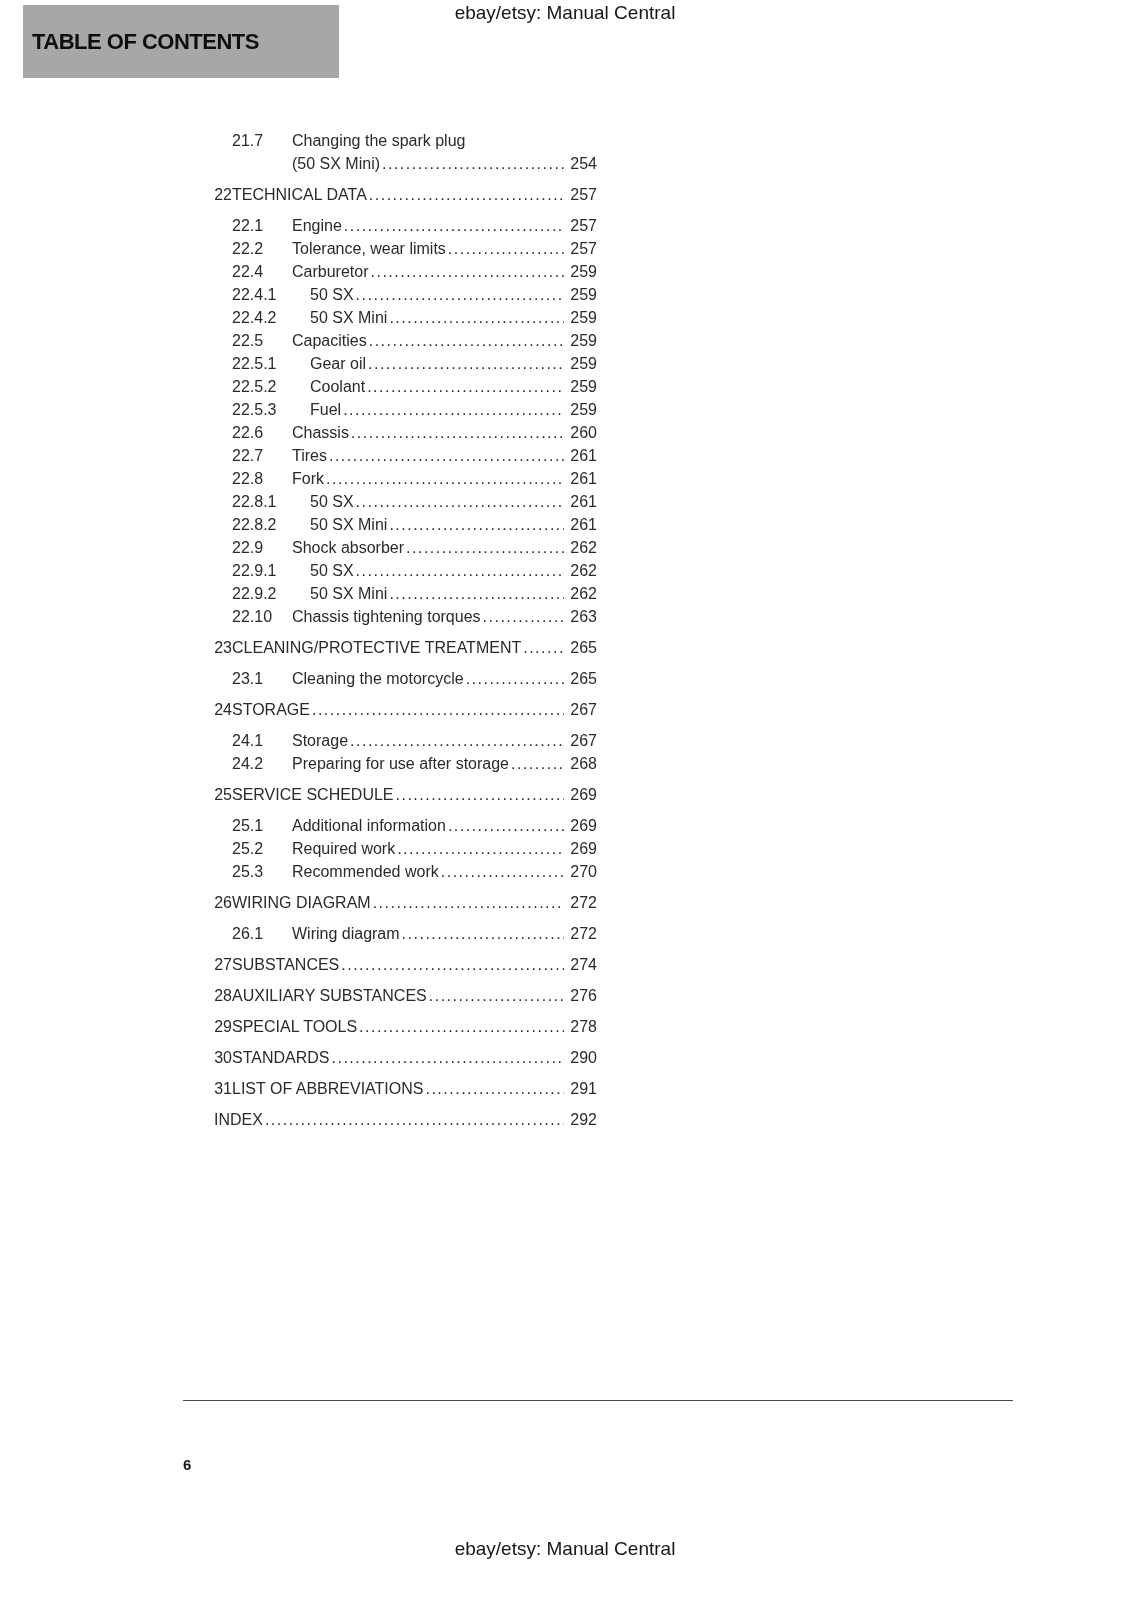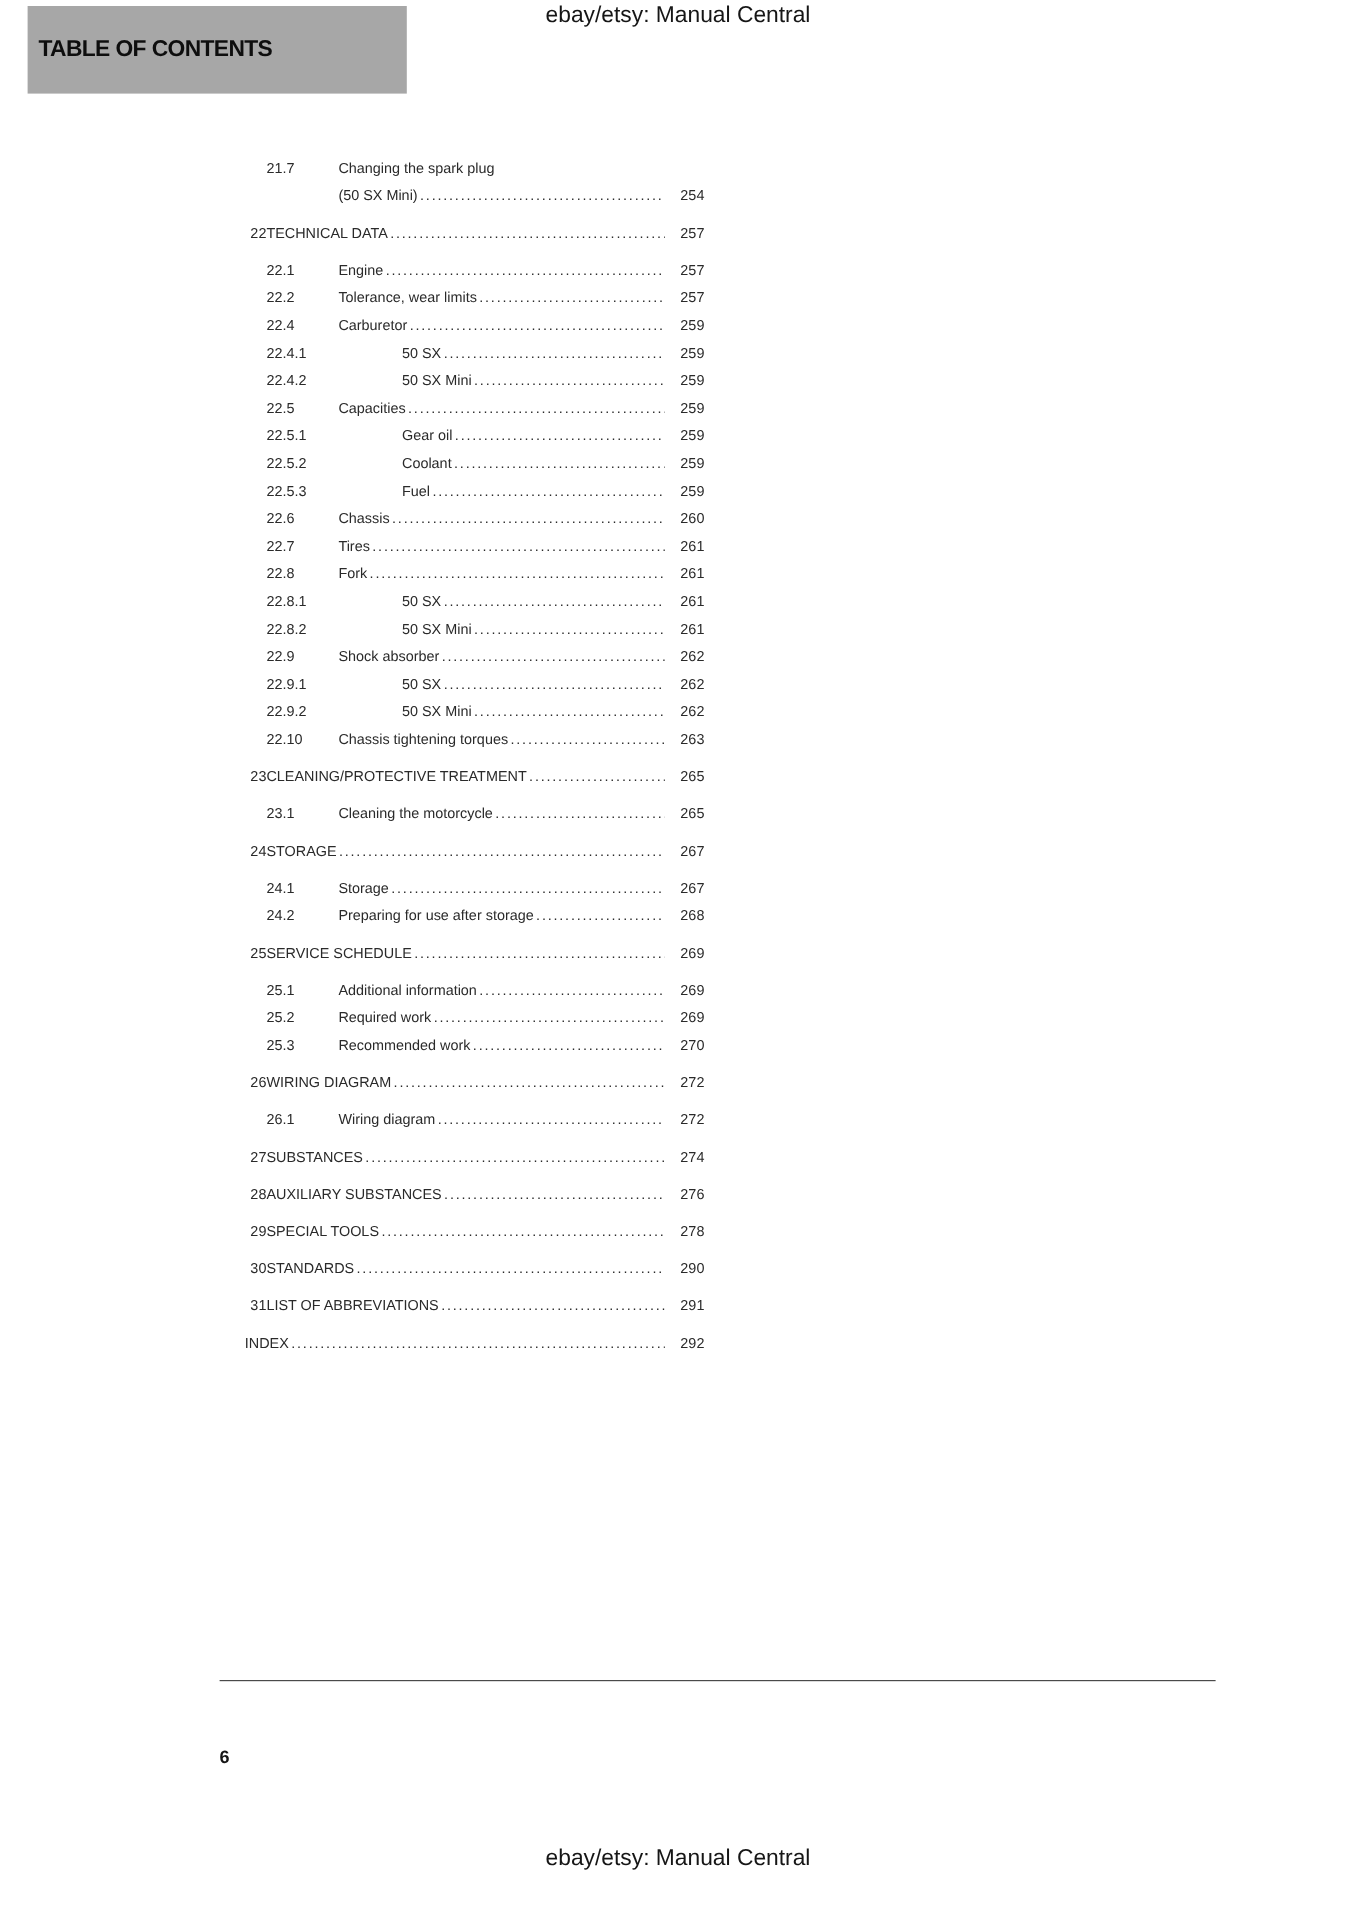--- a/index.html
+++ b/index.html
@@ -17,38 +17,38 @@
   }
 
   .banner {
     position: absolute; top: 5px; left: 23px;
     width: 316px; height: 73px;
     background: #a7a7a7;
     display: flex; align-items: center;
     padding-left: 9px;
   }
   .banner-title {
-    font-size: 19px; font-weight: bold; color: #0e0e0e;
+    font-size: 22px; font-weight: bold; color: #0e0e0e;
     letter-spacing: -0.5px;
   }
 
   .toc {
-    position: absolute; top: 129px; left: 183px;
+    position: absolute; top: 129px; left: 193px;
     width: 404px;
-    font-size: 12px; line-height: 23px;
+    font-size: 16px; line-height: 23px;
   }
   .toc-row { display: flex; align-items: flex-start; }
   .toc-row .num { flex: 0 0 auto; }
   .toc-row .entry-body { flex: 1 1 auto; min-width: 0; }
 
   .level-1 { margin: 8px 0; }
   .level-1 .num { width: 39px; text-align: right; }
   .level-2 { padding-left: 39px; }
   .level-2 .num { width: 60px; }
-  .level-3 { padding-left: 39px; gap: 35px; }
+  .level-3 { padding-left: 39px; }
   .level-3 .num { width: 78px; }
   .level-0 { margin-top: 8px; margin-left: 21px; }
 
   .line { display: flex; align-items: flex-end; }
   .title { white-space: nowrap; }
   .leader {
     flex: 1 1 auto; overflow: hidden; white-space: nowrap;
     margin: 0 3px 0 2px; min-width: 12px;
   }
   .leader::after {

